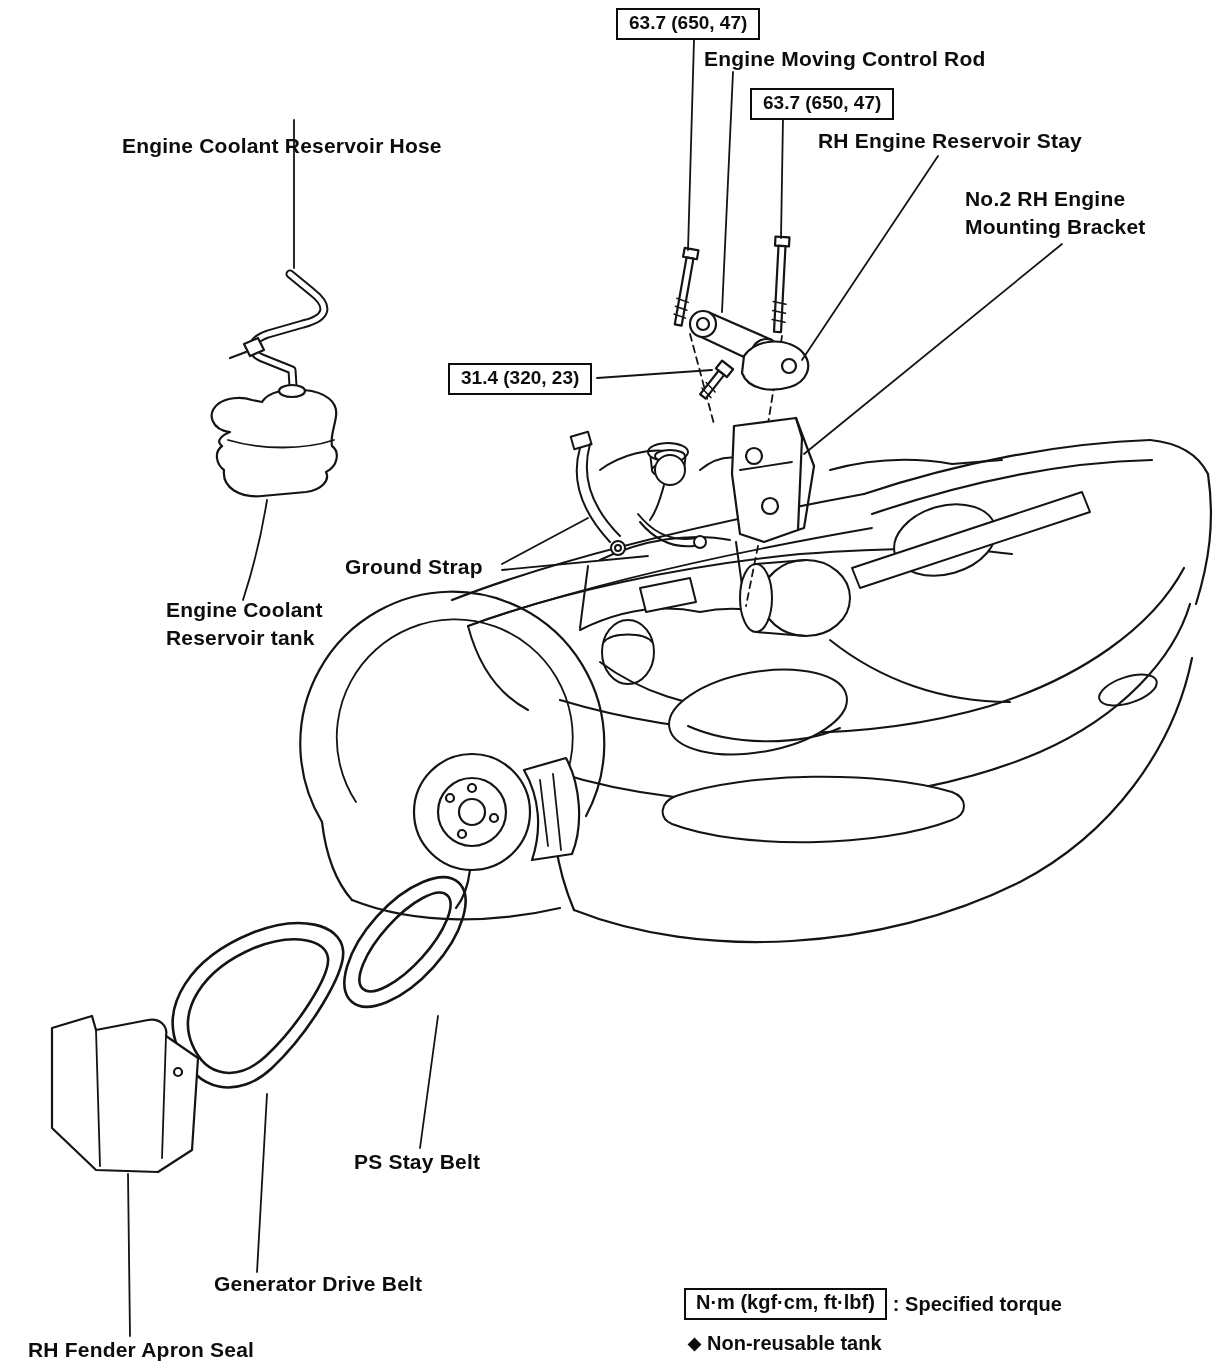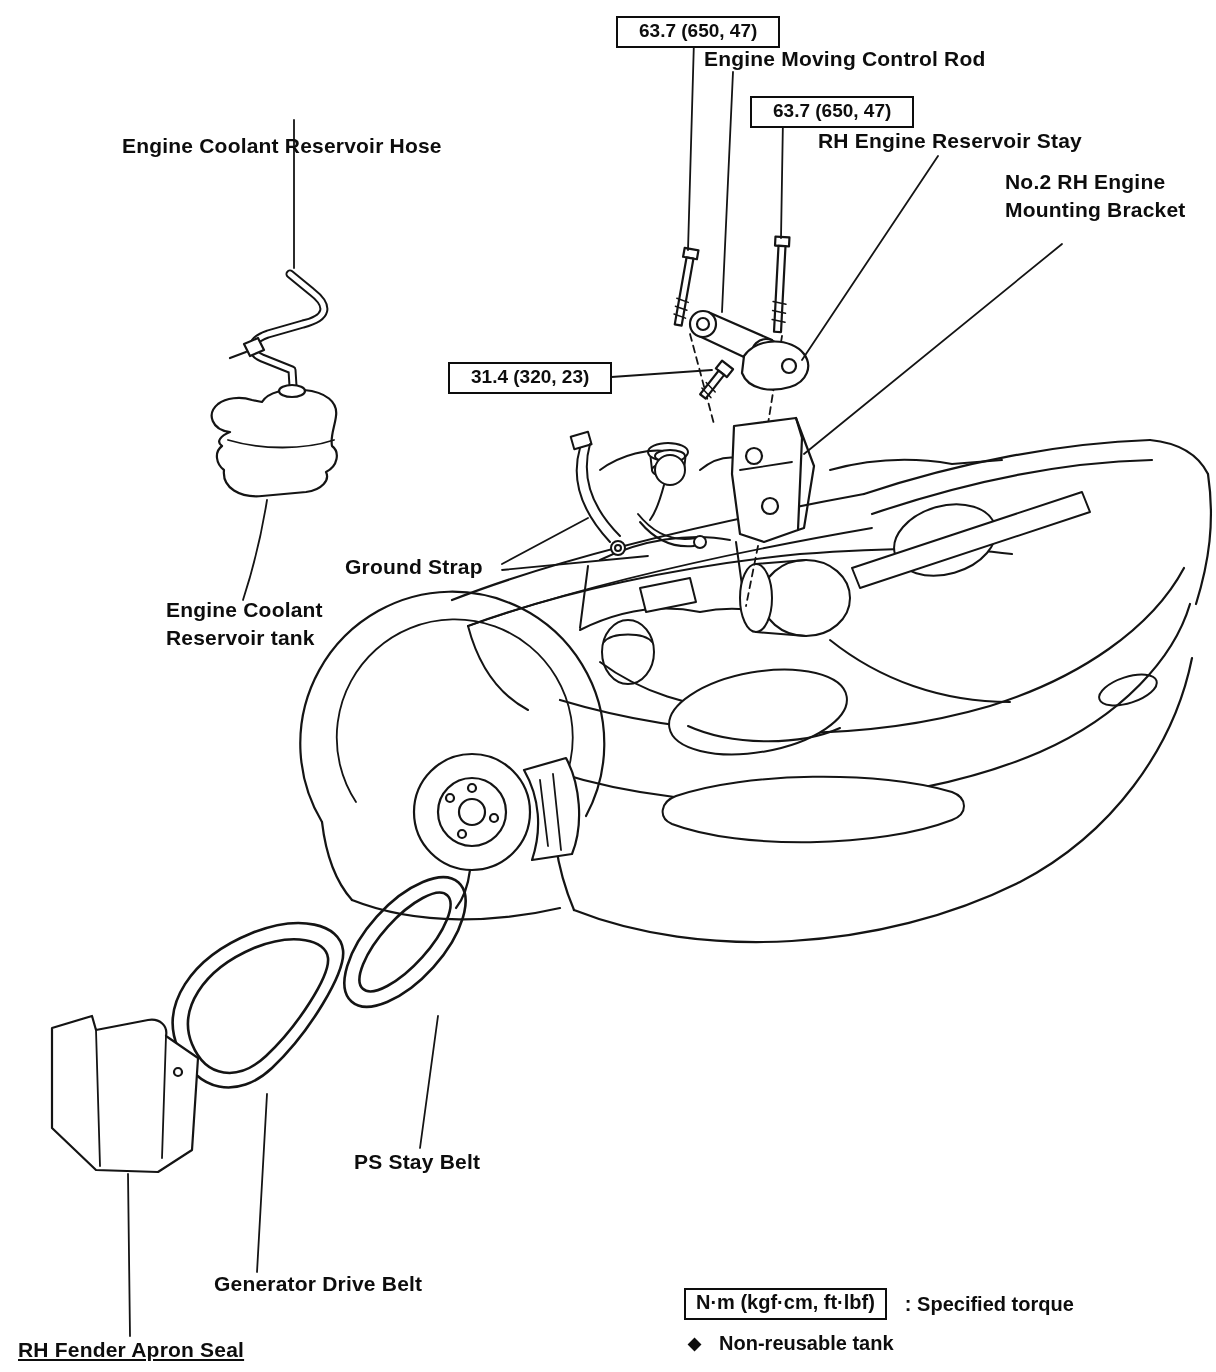--- a/index.html
+++ b/index.html
@@ -7,26 +7,25 @@
     position:relative; width:1216px; height:1372px; background:#ffffff;
     font-family:"Liberation Sans", sans-serif; overflow:hidden; color:#0d0d0d;
   }
   svg.art { position:absolute; left:0; top:0; }
   .lbl {
     position:absolute; font-weight:700; font-size:21px; line-height:1.35;
     white-space:pre-line; letter-spacing:0.2px; color:#0d0d0d;
   }
   .tbox {
     position:absolute; border:2.5px solid #0d0d0d; background:#ffffff;
-    font-weight:700; font-size:19px; padding:2px 21px 4px; color:#0d0d0d;
+    font-weight:700; font-size:19px; padding:2px 11px 4px; color:#0d0d0d;
     white-space:nowrap;
-    margin-top:8px;
   }
   .legend-row {
-    position:absolute; display:flex; align-items:center; gap:18px;
+    position:absolute; display:flex; align-items:center; gap:6px;
     font-weight:700; font-size:20px; color:#0d0d0d; white-space:nowrap;
   }
   .legend-box { border:2.5px solid #0d0d0d; padding:1px 10px 4px; background:#fff; }
   .diamond { font-size:17px; line-height:1; }
 </style>
 </head>
 <body>
 
 <div class="stage">
 
@@ -180,41 +179,41 @@
       <path d="M 420 1148 L 438 1016"></path>
       <path d="M 257 1272 L 267 1094"></path>
       <path d="M 130 1336 L 128 1174"></path>
     </g>
   </svg>
 
   <div class="tbox" style="left:616px; top:8px;">63.7 (650, 47)</div>
 
   <div class="tbox" style="left:750px; top:88px;">63.7 (650, 47)</div>
 
-  <div class="tbox" style="left:448px; top:354px;">31.4 (320, 23)</div>
+  <div class="tbox" style="left:448px; top:363px;">31.4 (320, 23)</div>
 
   <div class="lbl" style="left:122px; top:90px;margin-top:42px;">Engine Coolant Reservoir Hose</div>
 
   <div class="lbl" style="left:704px; top:45px;text-align:right;">Engine Moving Control Rod</div>
 
   <div class="lbl" style="left:818px; top:127px;">RH Engine Reservoir Stay</div>
 
-  <div class="lbl" style="left:965px; top:168px;margin-left:40px;">No.2 RH Engine
+  <div class="lbl" style="left:965px; top:185px;">No.2 RH Engine
 Mounting Bracket</div>
 
   <div class="lbl" style="left:345px; top:553px;">Ground Strap</div>
 
   <div class="lbl" style="left:166px; top:596px;">Engine Coolant
 Reservoir tank</div>
 
   <div class="lbl" style="left:354px; top:1148px;">PS Stay Belt</div>
 
   <div class="lbl" style="left:174px; top:1270px;margin-left:40px;">Generator Drive Belt</div>
 
-  <div class="lbl" style="left:18px; top:1336px;text-decoration:underline;">RH Fender Apron Seal</div>
+  <div class="lbl" style="left:28px; top:1336px;">RH Fender Apron Seal</div>
 
   <div class="legend-row" style="left:684px; top:1288px;">
     <span class="legend-box">N·m (kgf·cm, ft·lbf)</span>
     <span>:  Specified torque</span>
   </div>
 
   <div class="legend-row" style="left:688px; top:1332px;">
     <span class="diamond">◆</span>
     <span>Non-reusable tank</span>
   </div>

